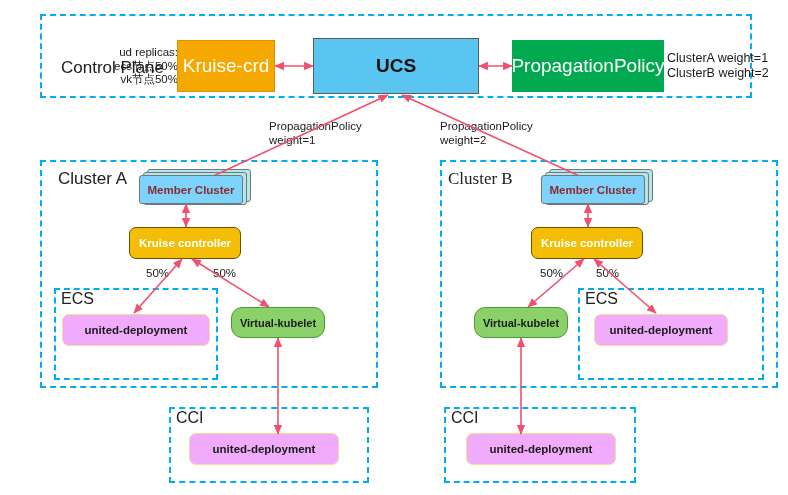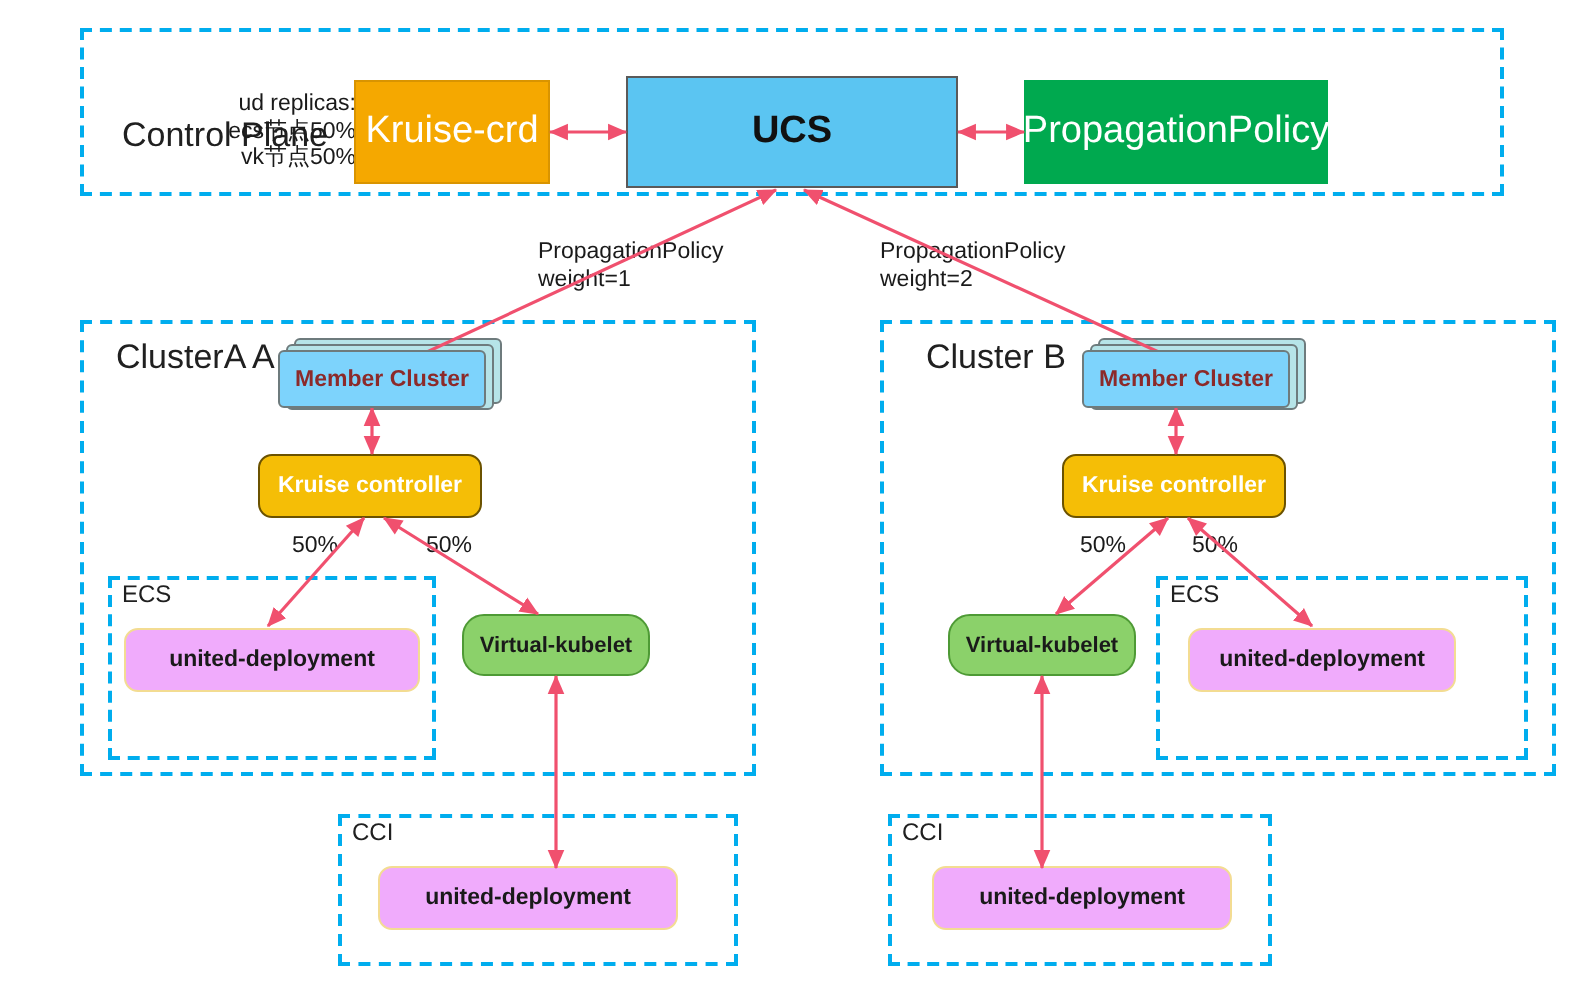--- a/index.html
+++ b/index.html
@@ -21,21 +21,21 @@
   }
   .group-title{
     position:absolute;
     color:#202020;
     white-space:nowrap;
     background:#ffffff;
     padding:0 3px;
     line-height:1;
   }
   .title-lg{font-size:17px;}
-  .title-md{font-size:12px;}
+  .title-md{font-size:16px;}
 
   
   .node{
     position:absolute;
     box-sizing:border-box;
     display:flex;align-items:center;justify-content:center;
     text-align:center;
     white-space:nowrap;
   }
   .n-kruisecrd{
@@ -145,46 +145,48 @@
   <div class="ftext t-udreplicas" style="left:80px;top:46px;width:98px;">ud replicas:
   ecs节点50%
   vk节点50%</div>
 
   <div class="node n-ucs" style="left:313px;top:38px;width:166px;height:56px;">UCS</div>
 
   <div class="node n-kruisecrd" style="left:177px;top:40px;width:98px;height:52px;">Kruise-crd</div>
 
   <div class="node n-propagation" style="left:512px;top:40px;width:152px;height:52px;">PropagationPolicy</div>
 
+  <div class="ftext t-weightnote" style="left:667px;top:51px;">ClusterA weight=1
+ClusterB weight=2</div>
 
   <div class="ftext t-proplabel" style="left:269px;top:120px;">PropagationPolicy
 weight=1</div>
   <div class="ftext t-proplabel" style="left:440px;top:120px;">PropagationPolicy
 weight=2</div>
 
   <div class="dashed" style="left:40px;top:160px;width:338px;height:228px;"></div>
-  <div class="group-title title-lg" style="left:55px;top:170px;">ClusterA A</div>
+  <div class="group-title title-lg" style="left:55px;top:170px;">Cluster A</div>
 
   <div class="member-shadow" style="left:147px;top:169px;width:104px;height:33px;"></div>
   <div class="member-shadow" style="left:143px;top:172px;width:104px;height:33px;"></div>
   <div class="node n-member" style="left:139px;top:175px;width:104px;height:29px;">Member Cluster</div>
 
   <div class="node n-kruisectl" style="left:129px;top:227px;width:112px;height:32px;">Kruise controller</div>
 
   <div class="ftext t-pct" style="left:146px;top:267px;">50%</div>
   <div class="ftext t-pct" style="left:213px;top:267px;">50%</div>
 
   <div class="dashed" style="left:54px;top:288px;width:164px;height:92px;"></div>
   <div class="group-title title-md" style="left:58px;top:291px;">ECS</div>
   <div class="node n-ud" style="left:62px;top:314px;width:148px;height:32px;">united-deployment</div>
 
   <div class="node n-vk" style="left:231px;top:307px;width:94px;height:31px;">Virtual-kubelet</div>
 
   <div class="dashed" style="left:440px;top:160px;width:338px;height:228px;"></div>
-  <div class="group-title title-lg" style="left:460px;top:170px;">Cluster B</div>
+  <div class="group-title title-lg" style="left:445px;top:170px;font-family:Liberation Serif, serif;">Cluster B</div>
 
   <div class="member-shadow" style="left:549px;top:169px;width:104px;height:33px;"></div>
   <div class="member-shadow" style="left:545px;top:172px;width:104px;height:33px;"></div>
   <div class="node n-member" style="left:541px;top:175px;width:104px;height:29px;">Member Cluster</div>
 
   <div class="node n-kruisectl" style="left:531px;top:227px;width:112px;height:32px;">Kruise controller</div>
 
   <div class="ftext t-pct" style="left:540px;top:267px;">50%</div>
   <div class="ftext t-pct" style="left:596px;top:267px;">50%</div>
 

